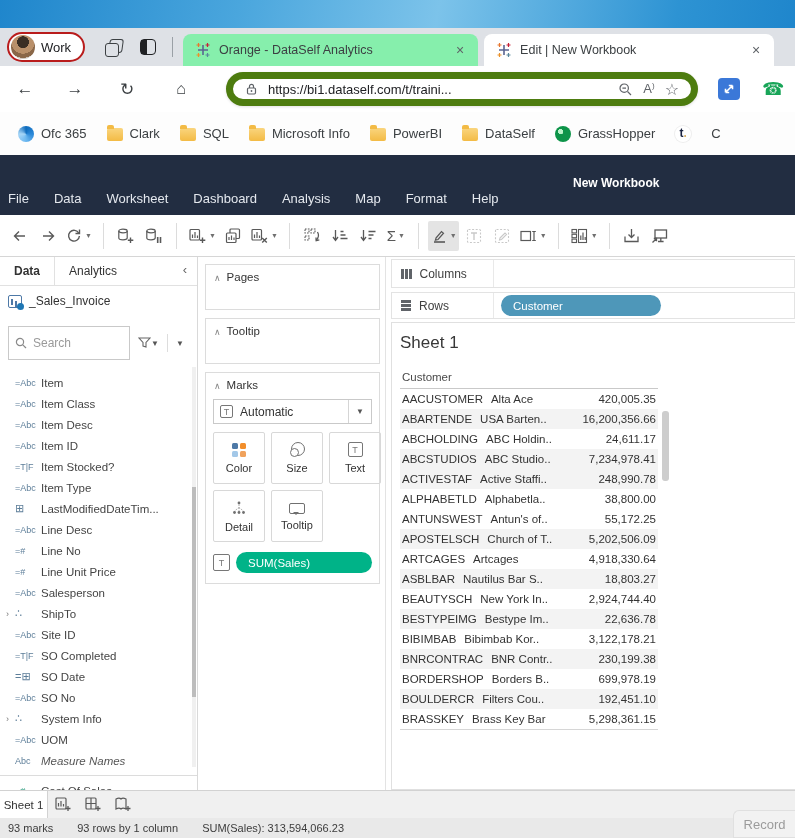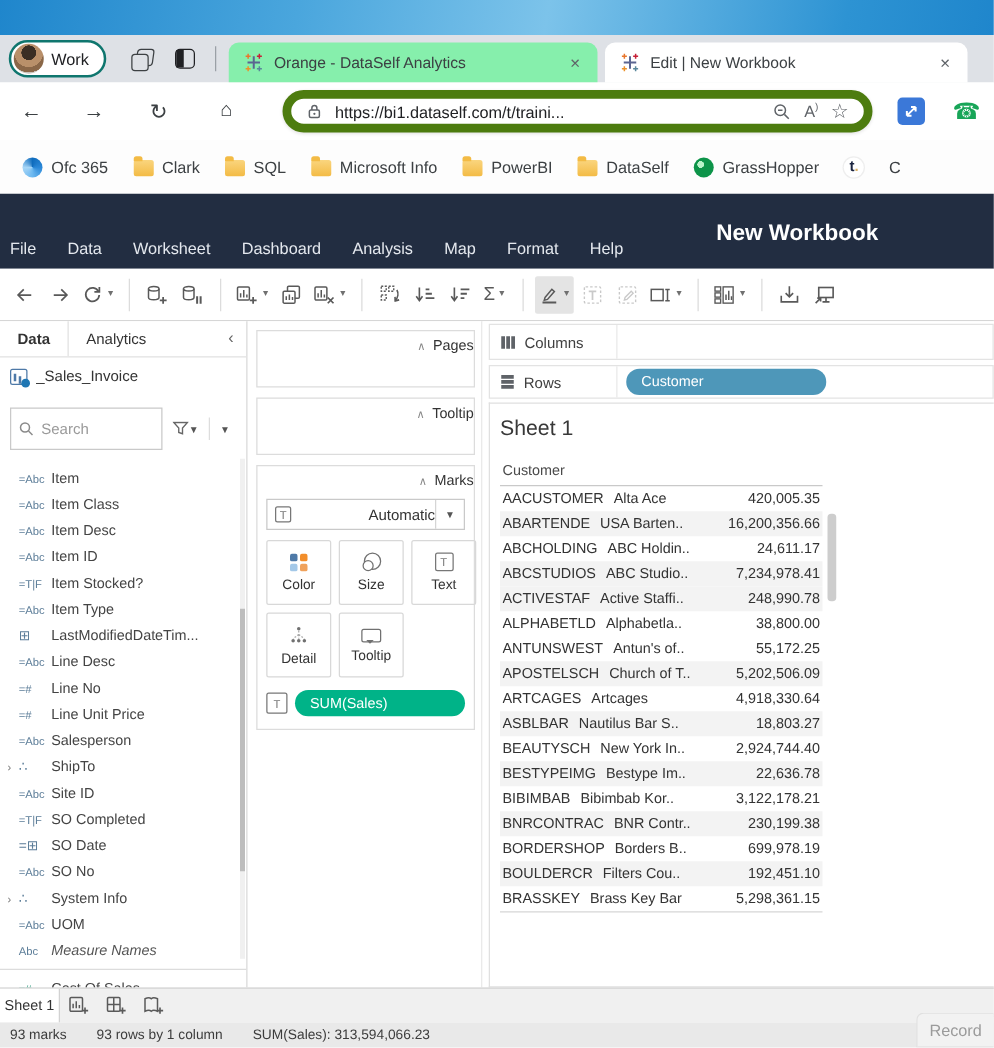--- a/index.html
+++ b/index.html
@@ -6,21 +6,21 @@
   html,body { width:795px; height:838px; }
   body { font-family:"Liberation Sans", sans-serif; position:relative; overflow:hidden; background:#fff; }
   .abs { position:absolute; }
 
   
   .wallpaper { left:0; top:0; width:795px; height:28px;
     background:linear-gradient(100deg,#1f86cc 0%,#4aa6dd 30%,#7cc3ea 55%,#2d93d3 85%,#1f86cc 100%); }
 
   
   .tabbar { left:0; top:28px; width:795px; height:38px; background:#dee1e6; display:flex; align-items:center; }
-  .profile-pill { margin-left:7px; height:30px; border:2px solid #0f766e; border-radius:16px; background:#fff;
+  .profile-pill { margin-left:7px; height:30px; border:2px solid #b91c1c; border-radius:16px; background:#fff;
     display:flex; align-items:center; padding:0 12px 0 2px; gap:6px; }
   .avatar { width:24px; height:24px; border-radius:50%;
     background:radial-gradient(circle at 50% 30%,#3a2e24 0 28%,#b9906a 29% 55%,#8a6748 56% 75%,#c9c2ba 76%); }
   .profile-label { font-size:13px; color:#202124; }
   .collections-ico { width:17px; height:17px; margin-left:20px; position:relative; }
   .collections-ico::before, .collections-ico::after { content:""; position:absolute; width:12px; height:12px;
     border:1.6px solid #3c4043; border-radius:3px; }
   .collections-ico::before { left:4px; top:0; transform:skewX(-8deg); }
   .collections-ico::after  { left:0; top:4px; background:#dee1e6; }
   .vtabs-ico { width:16px; height:16px; margin-left:18px; border:1.8px solid #202124; border-radius:4px; position:relative; }
@@ -58,21 +58,21 @@
     background:#f3bb45; border-radius:2px 2px 0 0; }
   .bm-ico.grasshopper-icon { border-radius:50%; background:radial-gradient(circle at 35% 35%,#baf3c9 0 18%,#0d9449 19%); }
   .bm-ico.t-dot-icon { background:#fff; border-radius:50%; box-shadow:0 0 0 1px #eee;
     font-weight:bold; font-size:12px; color:#1b2440; text-align:center; line-height:15px; }
   .bm-ico.t-dot-icon::after { content:"."; color:#d9b26a; }
 
   
   .menubar { left:0; top:155px; width:795px; height:60px; background:#222d41; }
   .menu-items { position:absolute; left:8px; bottom:9px; display:flex; gap:25px; }
   .menu-item { font-size:13px; color:#e4e8ee; }
-  .wb-title { position:absolute; left:573px; top:21px; font-size:18px; font-weight:bold; color:#ffffff; }
+  .wb-title { position:absolute; left:573px; top:21px; font-size:12px; font-weight:bold; color:#ffffff; }
 
   
   .tb-toolbar { left:0; top:215px; width:795px; height:42px; background:#fff; border-bottom:1px solid #d6d6d6;
     display:flex; align-items:center; padding-left:6px; }
   .tbtn { height:30px; min-width:26px; display:flex; align-items:center; justify-content:center; color:#595959;
     border-radius:2px; padding:0 2px; margin:0 1px; }
   .tbtn.active { background:#e4e4e4; }
   .tbtn.disabled { color:#c9c9c9; }
   .tbtn svg { display:block; }
   .tbtn .caret { font-size:7px; color:#707070; margin-left:2px; }
@@ -104,21 +104,21 @@
   .f-ico { width:26px; flex:none; font-size:9px; color:#5d7e99; letter-spacing:0; text-align:left; }
   .f-ico.measure { color:#2e9c7f; }
   .f-ico.hier { font-size:11px; }
   .f-label { font-size:11.5px; color:#444; white-space:nowrap; }
   .f-label.italic { font-style:italic; color:#555; }
   .f-divider { height:1px; background:#dcdcdc; margin:4px 0 4px 0; }
   .dp-scroll { position:absolute; right:1px; top:110px; width:4px; height:400px; background:#f0f0f0; }
   .dp-scroll .thumb { position:absolute; top:120px; width:4px; height:210px; background:#bdbdbd; }
 
   
-  .shelf-col { width:188px; padding:1px 5px 0 7px; background:#fff; border-right:1px solid #e3e3e3;text-align:right; }
+  .shelf-col { width:188px; padding:1px 5px 0 7px; background:#fff; border-right:1px solid #e3e3e3; }
   .card { border:1px solid #dcdcdc; background:#fff; margin-top:6px; }
   .card-head { font-size:11.5px; color:#333; padding:6px 0 4px 8px; }
   .card-head .chev { color:#888; font-size:9px; margin-right:6px; }
   .card-pages { height:46px; } .card-filters { height:46px; margin-top:8px; }
   .card-marks { margin-top:8px; padding-bottom:10px; }
   .mark-select { margin:4px 7px 0 7px; height:25px; border:1px solid #c9c9c9; display:flex; align-items:center; padding-left:6px; }
   .tbox { width:13px; height:13px; border:1.2px solid #777; border-radius:2px; font-size:9px; color:#777;
     display:flex; align-items:center; justify-content:center; flex:none; }
   .mark-select .val { font-size:12px; color:#333; margin-left:7px; flex:1; }
   .mark-select .dd { border-left:1px solid #d5d5d5; align-self:stretch; display:flex; align-items:center; padding:0 7px; color:#555; font-size:8px; }

